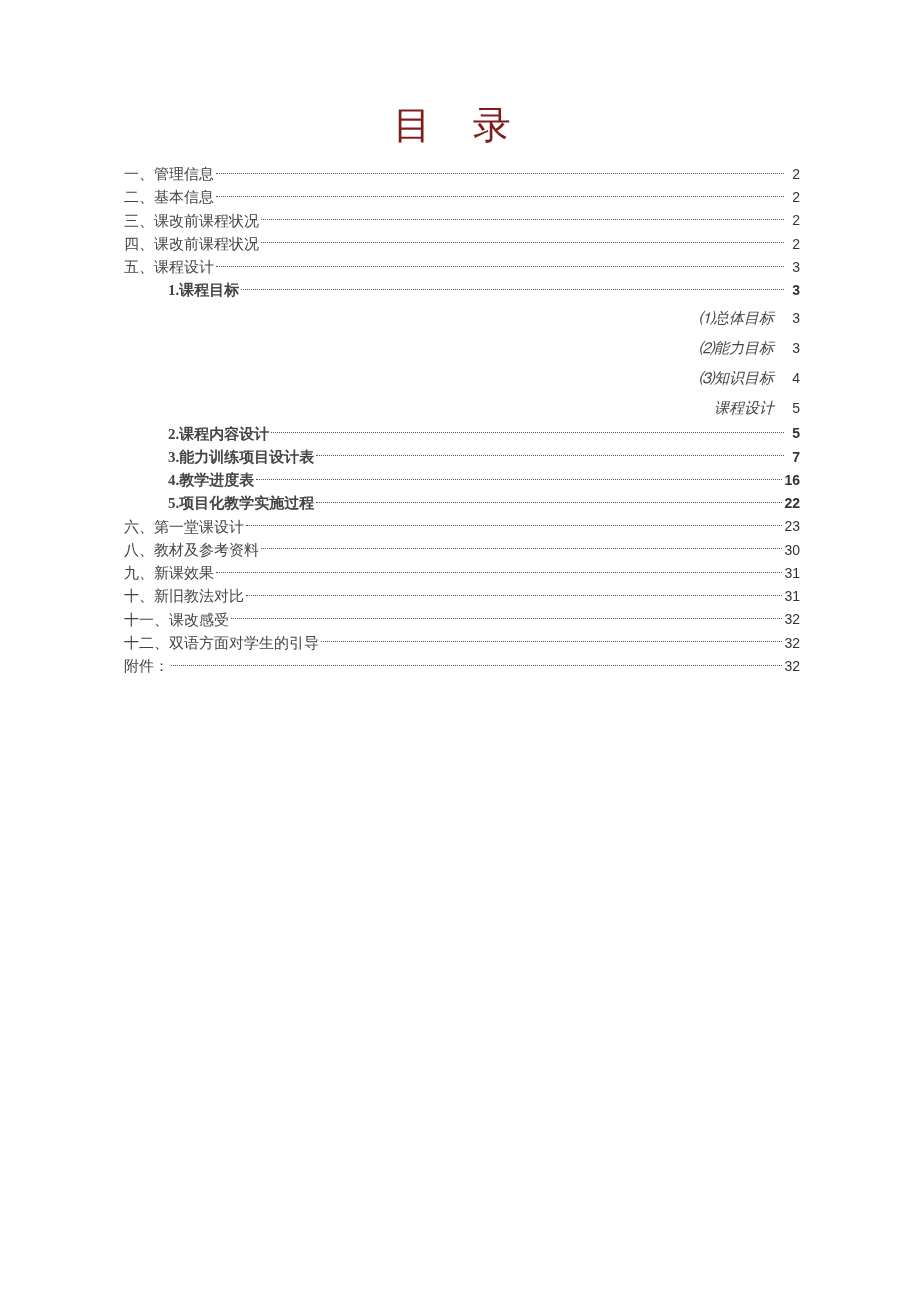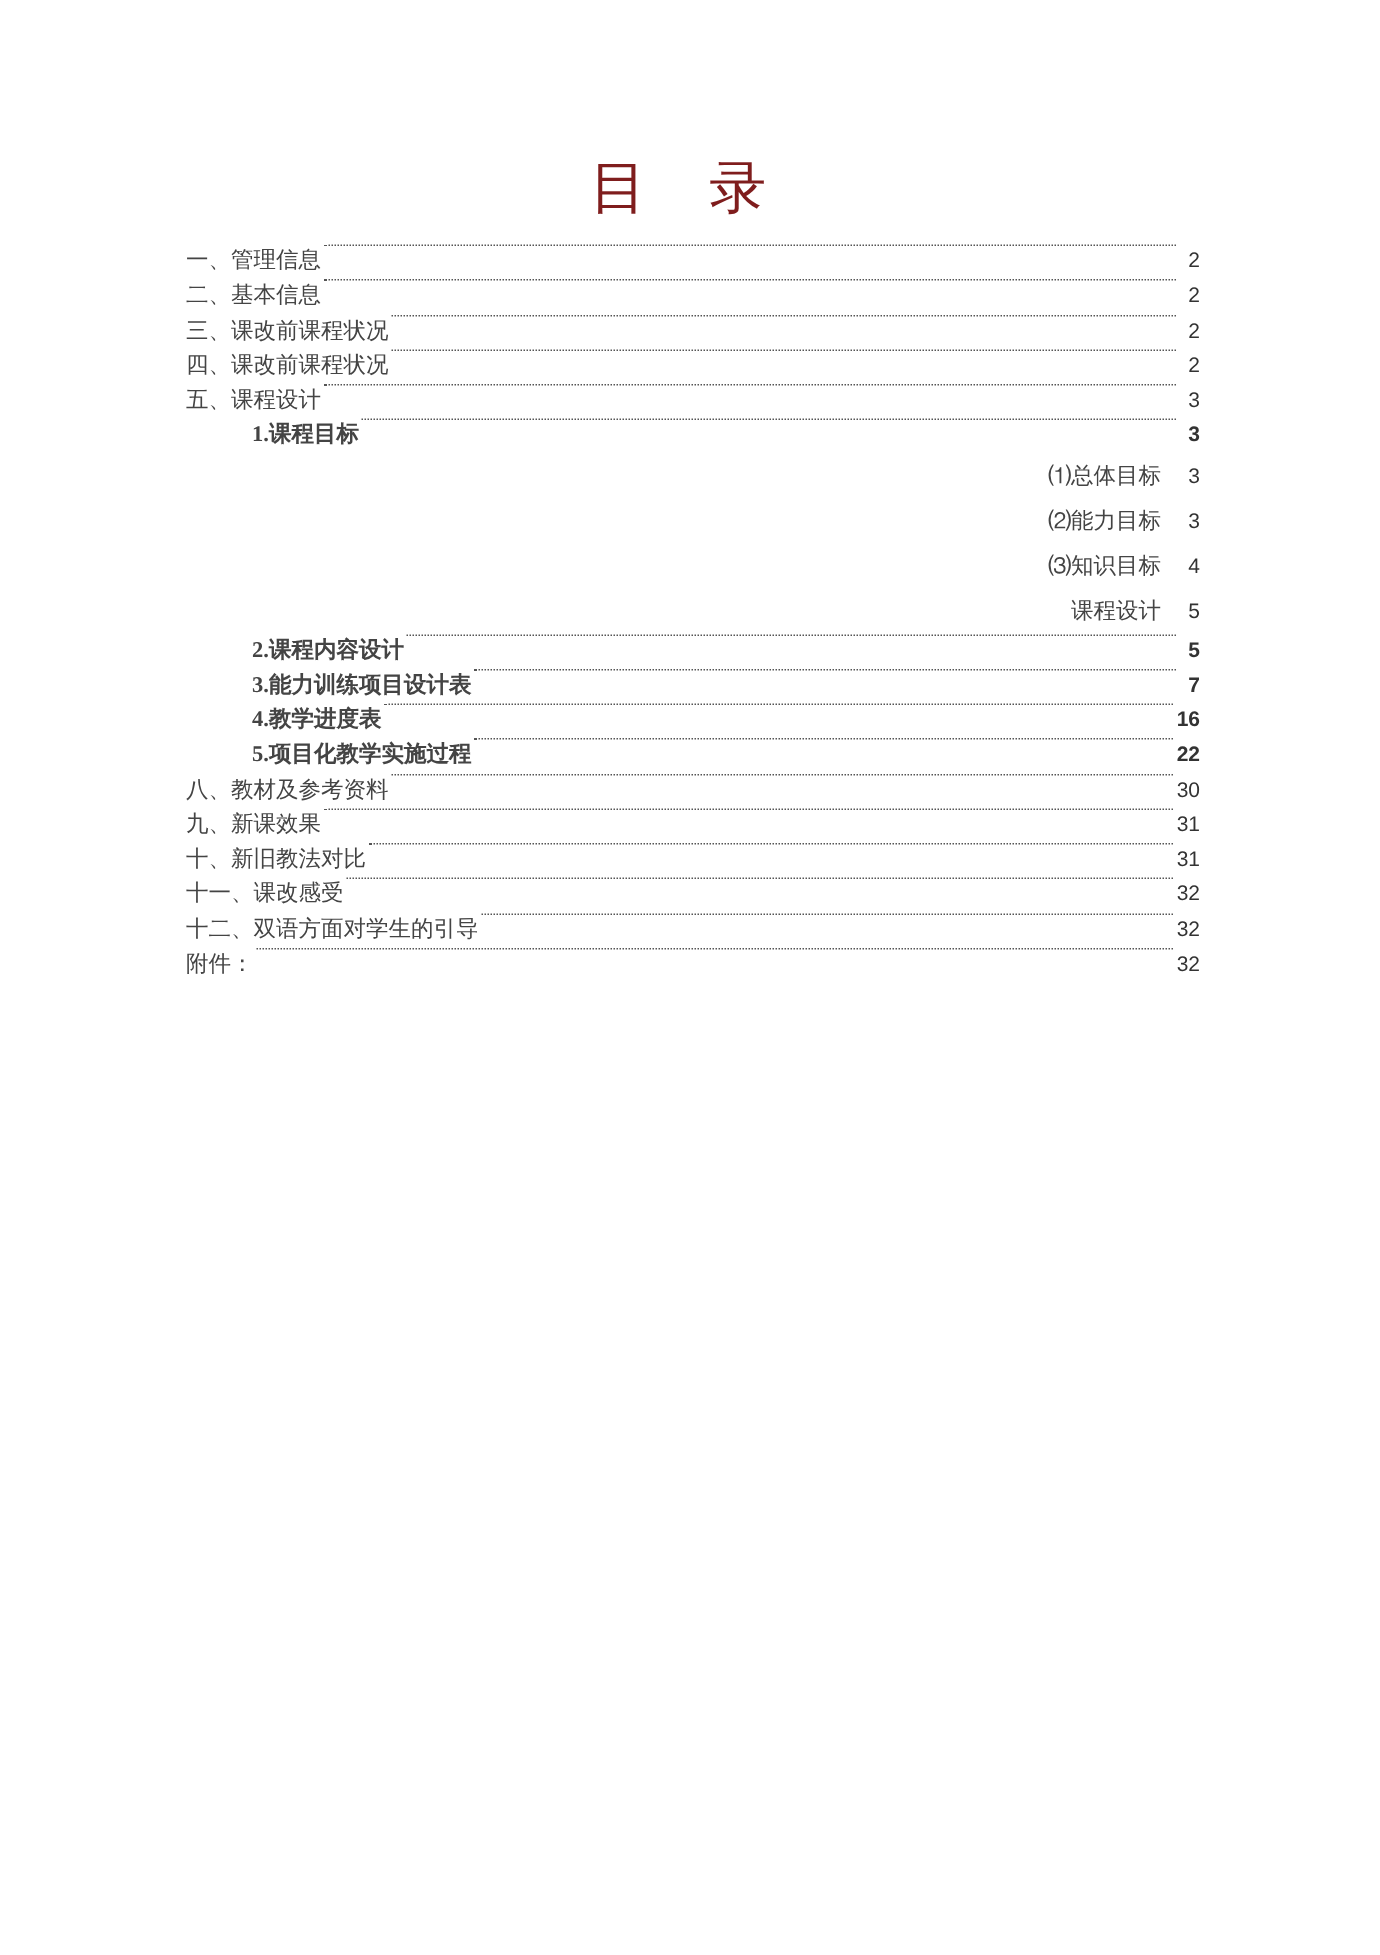--- a/index.html
+++ b/index.html
@@ -15,41 +15,41 @@
       text-align: center;
       font-size: 38px;
       font-weight: 400;
       letter-spacing: 16px;
       margin-bottom: 12px;
       color: #7f1d1d;
     }
     .toc { width: 100%; }
     .toc-row {
       display: flex;
-      align-items: flex-start;
+      align-items: center;
       line-height: 1.55;
       font-size: 15px;
       color: #444;
       white-space: nowrap;
     }
     .toc-row.level-1 { padding-left: 4px; }
     .toc-row.level-2 { padding-left: 48px; font-weight: bold; }
     .toc-row.level-3 {
       padding-left: 0;
       justify-content: flex-end;
       line-height: 2.0;
     }
     .label { flex: 0 0 auto; }
     .leader {
       flex: 1 1 auto;
       border-bottom: 1.5px dotted #555;
       margin: 0 2px 3px 2px;
       min-width: 8px;
     }
-    .level-3 .label { margin-right: 14px; }
+    .level-3 .label { margin-right: 14px; font-style: italic; }
     .page {
       flex: 0 0 auto;
       min-width: 14px;
       text-align: right;
       font-family: "Arial", sans-serif;
       font-size: 14px;
       color: #333;
     }
     .level-3 .page { min-width: 12px; }
   </style>
@@ -119,20 +119,25 @@
       <span class="label">4.教学进度表</span>
       <span class="leader"></span>
       <span class="page">16</span>
     </div>
     <div class="toc-row level-2">
       <span class="label">5.项目化教学实施过程</span>
       <span class="leader"></span>
       <span class="page">22</span>
     </div>
     <div class="toc-row level-1">
+      <span class="label">六、第一堂课设计</span>
+      <span class="leader"></span>
+      <span class="page">23</span>
+    </div>
+    <div class="toc-row level-1">
       <span class="label">八、教材及参考资料</span>
       <span class="leader"></span>
       <span class="page">30</span>
     </div>
     <div class="toc-row level-1">
       <span class="label">九、新课效果</span>
       <span class="leader"></span>
       <span class="page">31</span>
     </div>
     <div class="toc-row level-1">

